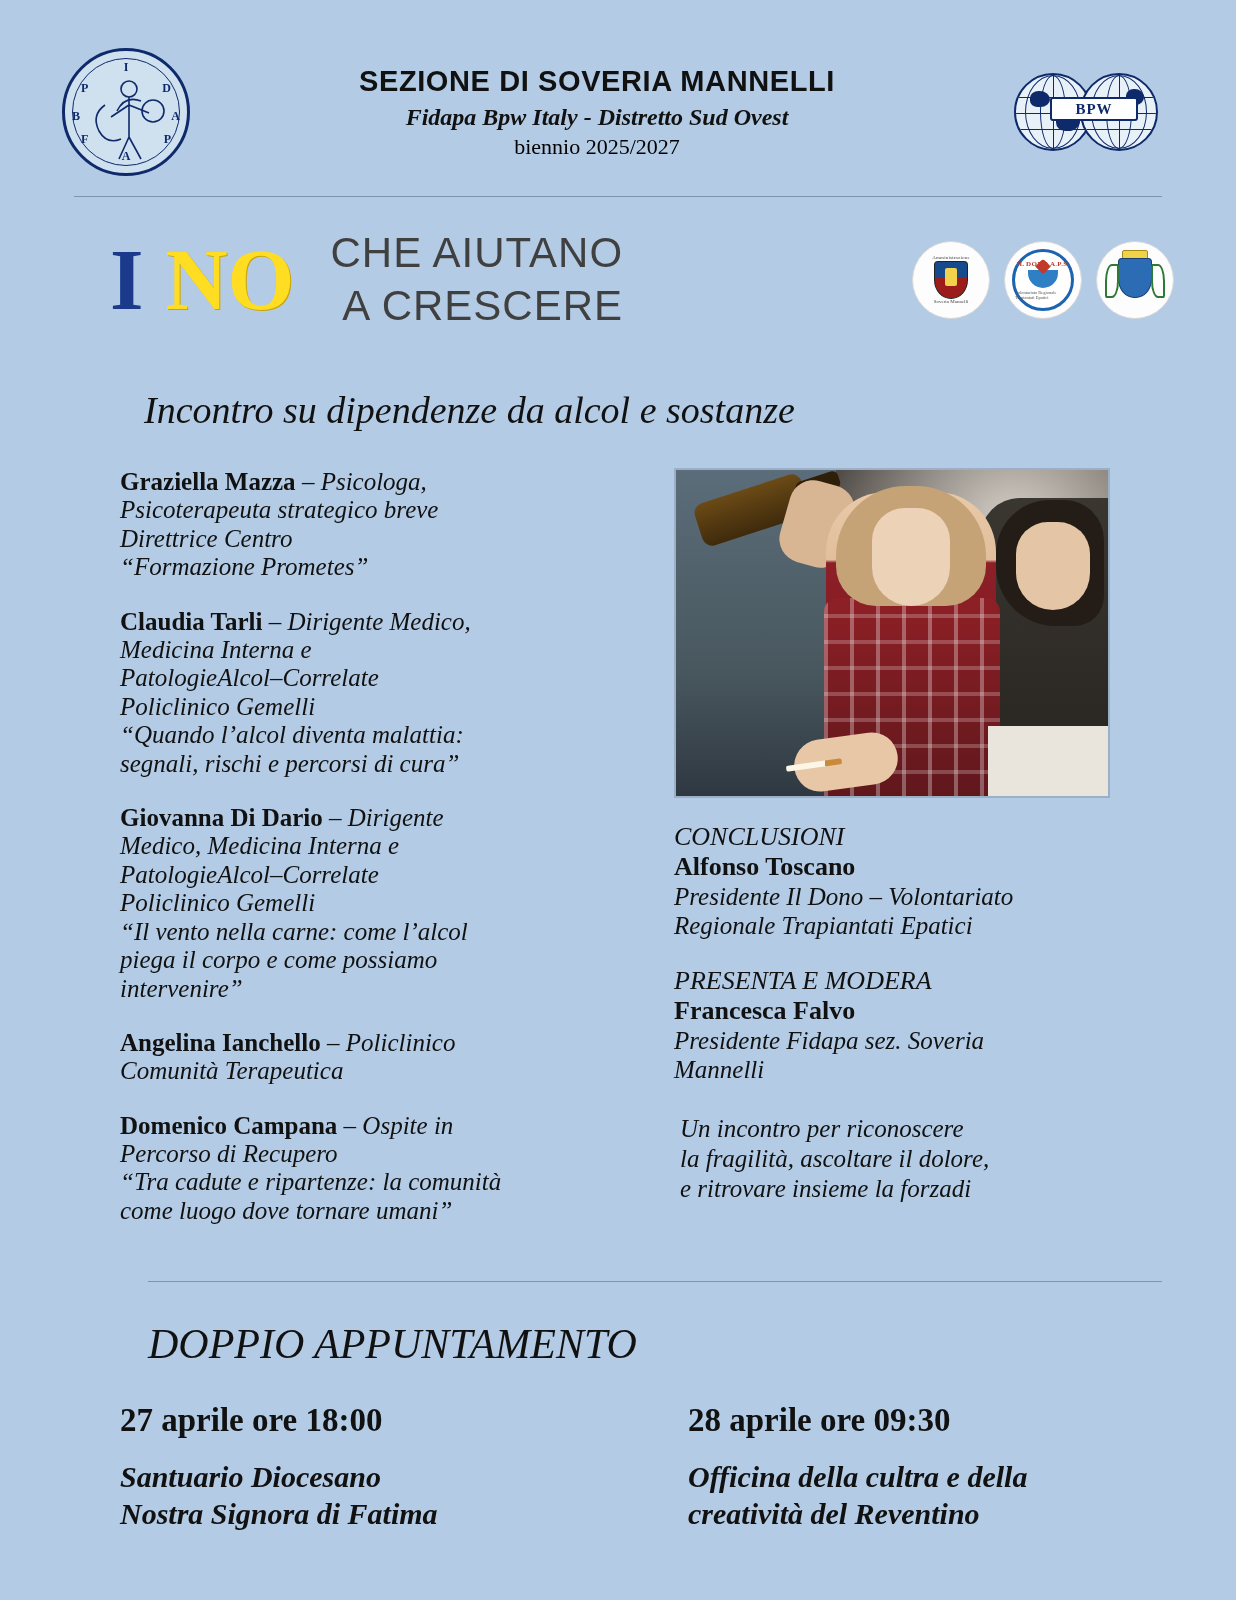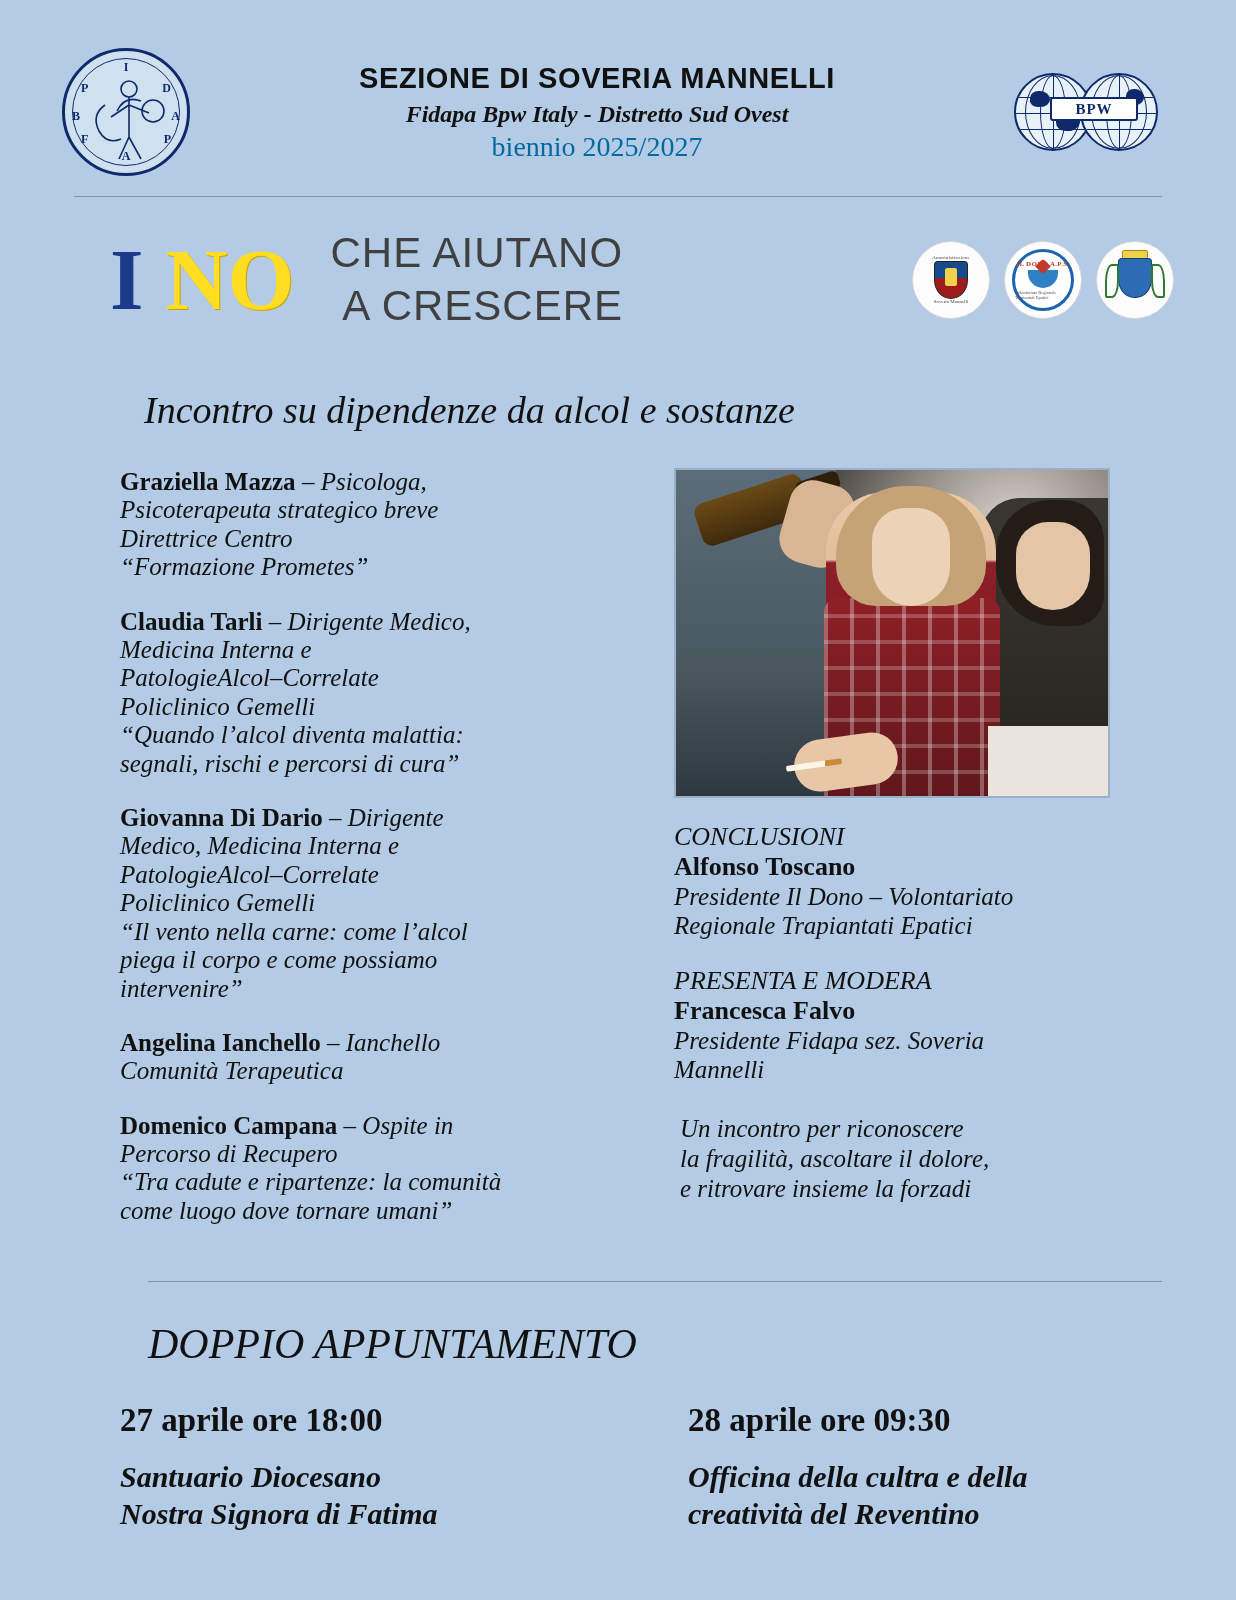--- a/index.html
+++ b/index.html
@@ -75,23 +75,23 @@
   .header-text .line2 {
     font-family: "Liberation Serif", serif;
     font-style: italic;
     font-weight: bold;
     font-size: 24px;
     margin-top: 6px;
     color: #111;
   }
   .header-text .line3 {
     font-family: "Liberation Serif", serif;
-    font-size: 28px;
+    font-size: 22px;
     margin-top: 3px;
-    color: #0369a1;
+    color: #000000;
   }
 
   .bpw-logo {
     flex: 0 0 auto;
     display: flex;
     align-items: center;
     position: relative;
     width: 160px;
     height: 96px;
   }
@@ -639,21 +639,21 @@
         <span class="nm">Giovanna Di Dario</span><span class="role"> – Dirigente</span>
         <div class="aff" style="white-space:pre-line">Medico, Medicina Interna e
 PatologieAlcol–Correlate
 Policlinico Gemelli</div>
         <div class="quote" style="white-space:pre-line">“Il vento nella carne: come l’alcol
 piega il corpo e come possiamo
 intervenire”</div>
       </div>
 
       <div class="speaker">
-        <span class="nm">Angelina Ianchello</span><span class="role"> – Ianchello</span>
+        <span class="nm">Angelina Ianchello</span><span class="role"> – Policlinico</span>
         <div class="aff" style="white-space:pre-line">Comunità Terapeutica</div>
       </div>
 
       <div class="speaker">
         <span class="nm">Domenico Campana</span><span class="role"> – Ospite in</span>
         <div class="aff" style="white-space:pre-line">Percorso di Recupero</div>
         <div class="quote" style="white-space:pre-line">“Tra cadute e ripartenze: la comunità
 come luogo dove tornare umani”</div>
       </div>
 

